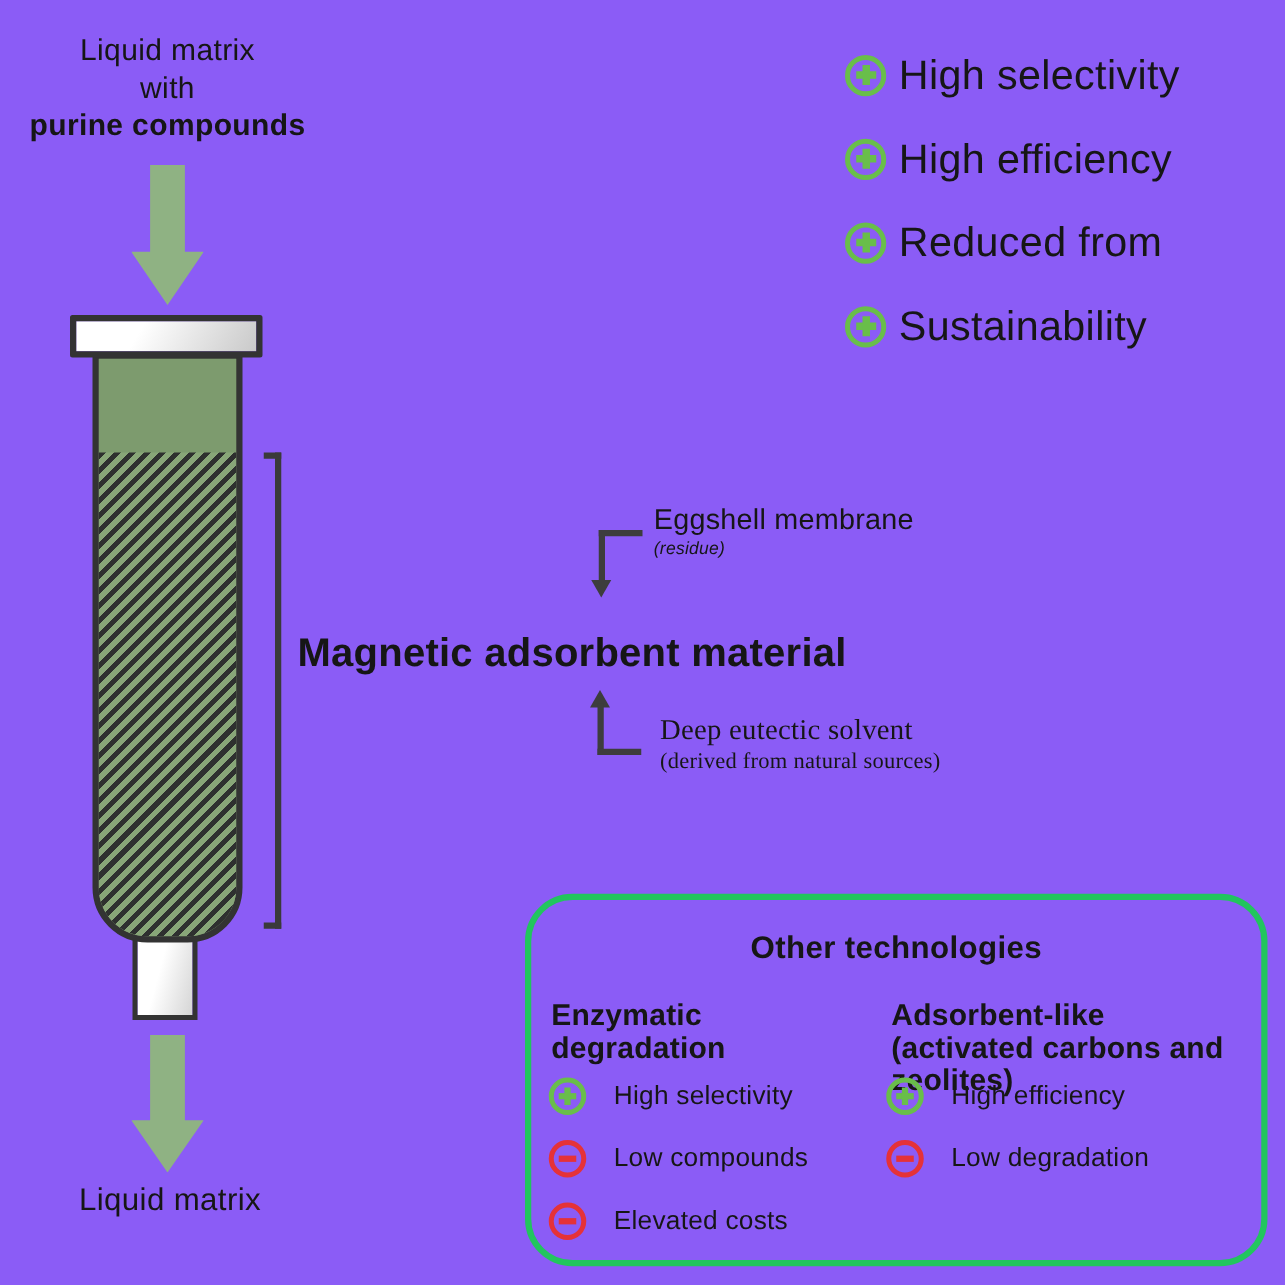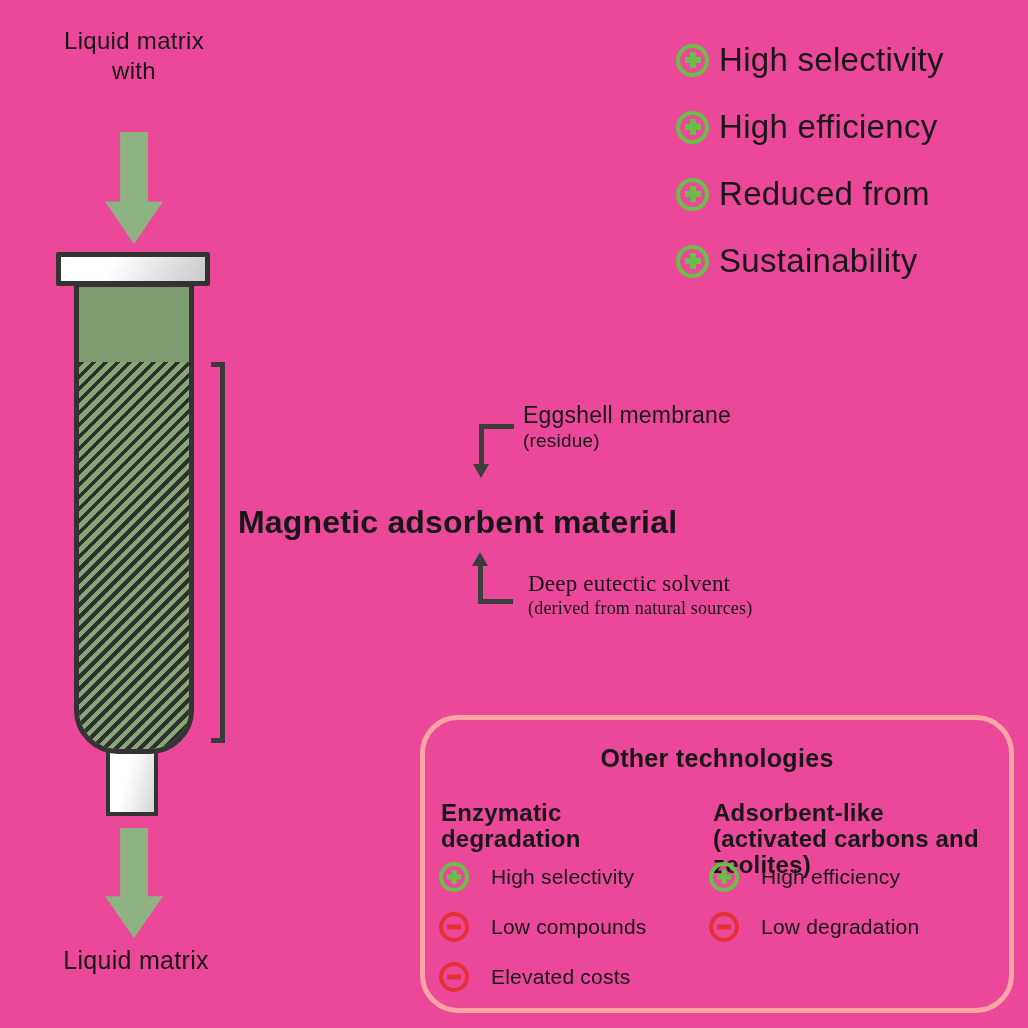--- a/index.html
+++ b/index.html
@@ -1,17 +1,17 @@
 <!DOCTYPE html>
 <html><head>
 <meta charset="utf-8">
 <style>
   html,body { margin:0; padding:0; background:#ffffff; }
   .canvas {
-    position:relative; width:1028px; height:1028px; background:#ec4899;
+    position:relative; width:1028px; height:1028px; background:#8b5cf6;
     font-family:"Liberation Sans","DejaVu Sans",sans-serif; color:#161616; overflow:hidden;
   }
   .abs { position:absolute; }
   .bold { font-weight:700; }
 
   
   .label-top { left:4px; top:26px; width:260px; text-align:center; font-size:24px; line-height:30px; letter-spacing:0.3px; }
   .label-bottom { left:24px; top:946px; width:224px; text-align:center; font-size:25px; letter-spacing:0.3px; }
 
   
@@ -43,21 +43,21 @@
                border-left:8.5px solid transparent; border-right:8.5px solid transparent; border-top:14px solid #3D3D3D; }
   .elbow-up { left:478px; top:552px; }
   .elbow-up .v { left:0; top:11px; height:41px; }
   .elbow-up .h { left:0; top:47px; width:35px; }
   .head-up { position:absolute; left:-6px; top:0; width:0; height:0;
              border-left:8.5px solid transparent; border-right:8.5px solid transparent; border-bottom:14px solid #3D3D3D; }
   .annot { line-height:1.2; letter-spacing:0.2px; }
   .annot-eggshell { left:523px; top:402px; }
   .annot-des { left:528px; top:570px;font-family:Liberation Serif, serif; }
   .annot .name { font-size:23px; }
-  .annot-eggshell .note { font-size:19px; }
+  .annot-eggshell .note { font-size:14px;font-style:italic; }
   .annot-des .note { font-size:18px;text-align:center; }
 
   
   .benefits { left:676px; top:43px; }
   .benefit-row { display:flex; align-items:center; gap:10px; height:34px; margin-bottom:33px; font-size:33px; white-space:nowrap; letter-spacing:0.3px; }
 
   
   .icon { border-radius:50%; position:relative; flex:none; box-sizing:border-box; }
   .icon.plus { border:4px solid #69BE4A; }
   .icon.plus::before,.icon.plus::after { content:""; position:absolute; left:50%; top:50%; transform:translate(-50%,-50%); background:#69BE4A; }
@@ -65,38 +65,39 @@
   .icon.minus::before { content:""; position:absolute; left:50%; top:50%; transform:translate(-50%,-50%); background:#E53238; }
   .icon.lg { width:33px; height:33px; }
   .icon.lg.plus::before { width:16px; height:6px; }
   .icon.lg.plus::after  { width:6px; height:16px; }
   .icon.sm { width:30px; height:30px; }
   .icon.sm.plus::before { width:14px; height:5px; }
   .icon.sm.plus::after  { width:5px; height:14px; }
   .icon.sm.minus::before{ width:14px; height:5px; }
 
   
-  .tech-box { left:420px; top:715px; width:594px; height:298px; border:5px solid #fca5a5; border-radius:38px; box-sizing:border-box; }
+  .tech-box { left:420px; top:715px; width:594px; height:298px; border:5px solid #22c55e; border-radius:38px; box-sizing:border-box; }
   .tech-title { position:absolute; left:0; right:0; top:24px; text-align:center; font-size:25px; font-weight:700; letter-spacing:0.3px; }
   .tech-header { position:absolute; font-size:24px; font-weight:700; line-height:26px; letter-spacing:0.2px; }
   .th-left { left:16px; top:80px; width:250px; }
   .th-right { left:288px; top:80px; width:278px; }
   .tech-items { position:absolute; }
   .ti-left { left:14px; top:142px; }
   .ti-right { left:284px; top:142px; }
   .tech-row { display:flex; align-items:center; gap:22px; height:30px; margin-bottom:20px; font-size:21px; white-space:nowrap; letter-spacing:0.2px; }
 </style>
 </head>
 <body>
 
 <div class="canvas">
 
   <div class="abs label-top">
     <div>Liquid matrix</div>
     <div>with</div>
+    <div class="bold">purine compounds</div>
   </div>
 
   <div class="abs arrow-green arrow-top"></div>
   <div class="abs arrow-green arrow-bottom"></div>
 
   <div class="abs outlet"></div>
   <div class="abs colbody">
     <div class="fill-top"></div>
     <div class="fill-hatch"></div>
   </div>

